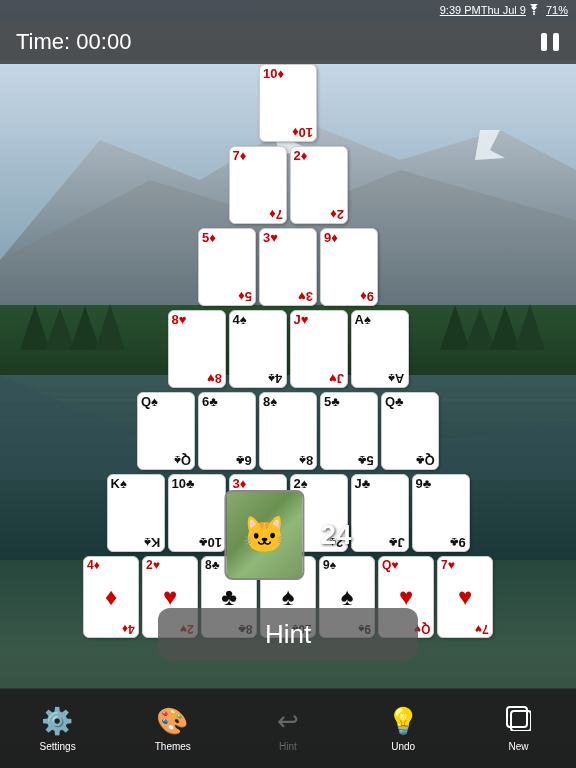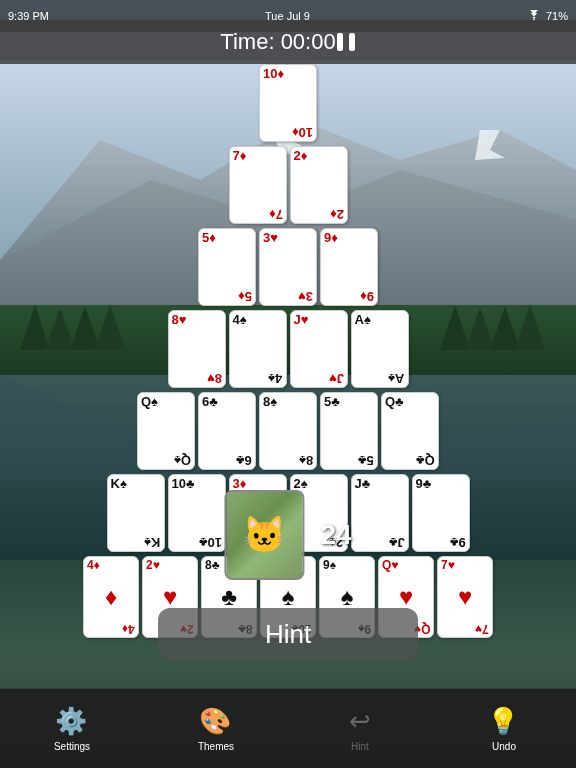--- a/index.html
+++ b/index.html
@@ -14,41 +14,42 @@
     }
 
     
     #status-bar {
       position: absolute;
       top: 0; left: 0; right: 0;
       height: 20px;
       background: rgba(0,0,0,0.6);
       display: flex;
       align-items: center;
-      justify-content: space-between;
-      padding: 16px 8px;
+      justify-content: flex-end;
+      padding: 4px 8px;
       font-size: 11px;
       color: #fff;
       z-index: 100;
+      text-decoration: underline;
     }
     .status-right {
       display: flex;
       align-items: center;
       gap: 4px;
     }
 
     
     #timer-bar {
       position: absolute;
       top: 20px; left: 0; right: 0;
       height: 44px;
       background: rgba(60,60,60,0.85);
       display: flex;
       align-items: center;
-      justify-content: center;
+      justify-content: space-between;
       padding: 0 16px;
       z-index: 100;
     }
     #timer-text {
       font-size: 22px;
       font-weight: 500;
       color: #fff;
     }
     #pause-btn {
       display: flex;
@@ -298,21 +299,21 @@
 
   <line x1="0" y1="340" x2="576" y2="340" stroke="rgba(100,150,160,0.15)" stroke-width="1"></line>
   <line x1="0" y1="360" x2="576" y2="360" stroke="rgba(100,150,160,0.1)" stroke-width="1"></line>
   <line x1="0" y1="380" x2="576" y2="380" stroke="rgba(100,150,160,0.1)" stroke-width="1"></line>
 
   <polygon points="0,315 150,380 280,350 400,385 576,360 576,420 0,420" fill="rgba(50,80,90,0.4)"></polygon>
 </svg>
 
 <div id="status-bar">
   <span>9:39 PM</span>
-  <span>Tue Jul 9</span>
+  <span>Thu Jul 9</span>
   <div class="status-right">
     <span>
       <svg width="16" height="11" viewBox="0 0 16 11">
         <path d="M8 9l1.5-1.5a2 2 0 00-3 0L8 9z" fill="#fff"></path>
         <path d="M8 6.5l3-3a4.5 4.5 0 00-6 0l3 3z" fill="#fff"></path>
         <path d="M8 4L12 0a7.5 7.5 0 00-8 0l4 4z" fill="#fff"></path>
         <circle cx="8" cy="10" r="1" fill="#fff"></circle>
       </svg>
     </span>
     <span style="font-size:11px;color:#fff;">71%</span>
@@ -499,14 +500,23 @@
   <div class="nav-item disabled">
     <span class="nav-icon" style="color:#666;">↩</span>
     <span class="nav-label" style="color:#666;">Hint</span>
   </div>
 
   <div class="nav-item">
     <span class="nav-icon">💡</span>
     <span class="nav-label">Undo</span>
   </div>
 
+  <div class="nav-item">
+    <span class="nav-icon" style="font-size:22px;">
+      <svg width="26" height="26" viewBox="0 0 26 26" fill="none">
+        <rect x="2" y="2" width="20" height="20" rx="3" stroke="white" stroke-width="2" fill="none"></rect>
+        <rect x="6" y="6" width="20" height="20" rx="3" stroke="white" stroke-width="2" fill="none"></rect>
+      </svg>
+    </span>
+    <span class="nav-label">New</span>
+  </div>
 
 </div>
 
 </body></html>

